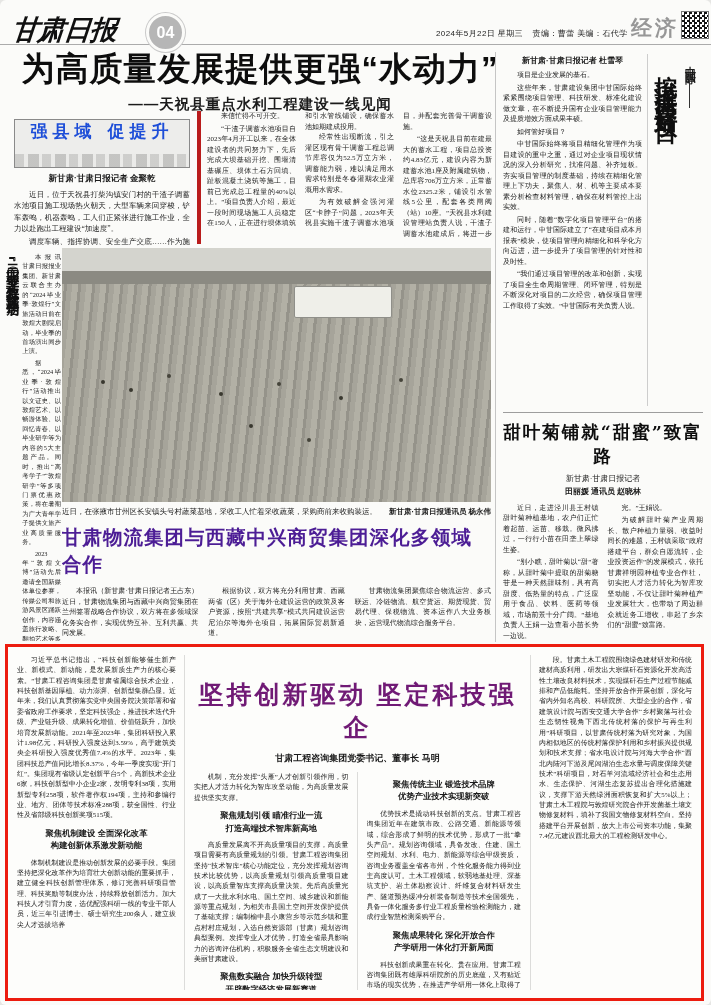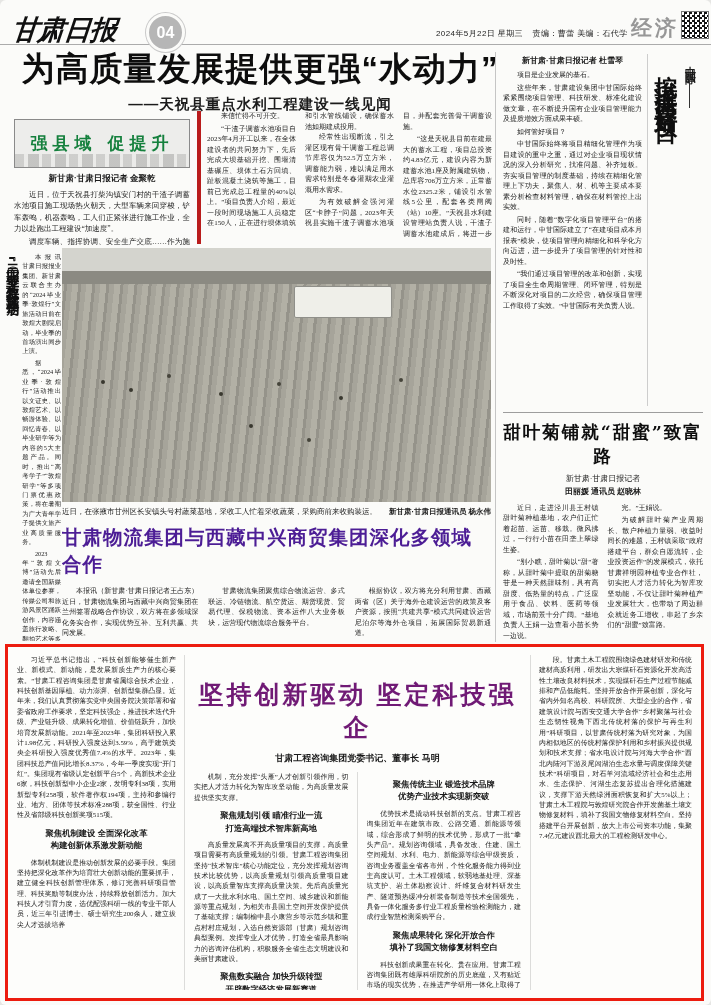--- a/index.html
+++ b/index.html
@@ -21,22 +21,22 @@
             color:#979797;letter-spacing:3px;}
   .qr{position:absolute;left:681px;top:11px;width:26px;height:26px;border:1px solid #777;
       background:conic-gradient(#141414 25%,#fff 0 50%,#141414 0 75%,#fff 0) 0 0/5px 5px;}
   
   .main-head{position:absolute;left:10px;top:50px;width:500px;text-align:center;}
   .main-head h1{margin:0;font:900 33px/1.15 "Liberation Sans",sans-serif;letter-spacing:1px;color:#0d0d0d;}
   .main-sub{font:bold 14.5px "Liberation Sans",sans-serif;margin-top:7px;letter-spacing:1px;}
   
   .county{position:absolute;left:14px;top:119px;width:176px;height:128px;overflow:hidden;}
   .county-banner{position:relative;height:47px;border:1px solid #8a8a8a;background:#ededeb;
-      display:flex;align-items:center;justify-content:center;
-      font:bold 17px "DejaVu Serif",serif;letter-spacing:5px;color:#15803d;}
+      display:flex;align-items:flex-start;justify-content:center;
+      font:bold 17px "DejaVu Serif",serif;letter-spacing:5px;color:#1d4ed8;}
   .skyline{position:absolute;bottom:0;left:0;right:0;height:13px;opacity:.75;
       background:repeating-linear-gradient(90deg,#c4c4c2 0 9px,#eaeae8 9px 13px,#b7b7b5 13px 24px,#eaeae8 24px 27px);}
   .county-byline{font:bold 8.5px "Liberation Sans",sans-serif;text-align:center;margin:5px 0 4px;}
   .county-text{font-size:7.5px;line-height:1.5;text-align:justify;}
   
   .main-cols{position:absolute;left:197px;top:111px;width:295px;height:133px;overflow:hidden;
       column-count:3;column-gap:9px;font-size:7px;line-height:1.5;text-align:justify;
       border-left:4px solid #b91c1c;padding-left:6px;box-sizing:border-box;}
   
   .photo{position:absolute;left:62px;top:248px;width:429px;height:254px;overflow:hidden;
@@ -149,22 +149,22 @@
         <p>本报讯 甘肃日报报业集团、新甘肃云联合主办的“2024毕业季·敦煌行”文旅活动日前在敦煌大剧院启动，毕业季的首场演出同步上演。</p>
         <p>据悉，“2024毕业季·敦煌行”活动推出以文证史、以敦煌艺术、以畅游体验、以回忆青春、以毕业研学等为内容的5大主题产品。同时，推出“高考学子”“敦煌研学”等多项门票优惠政策，将在暑期为广大青年学子提供文旅产业高质量服务。</p>
         <p>2023年“敦煌文博”活动先后邀请全国新媒体单位参赛，传媒公司和旅游风景区踊跃创作，内容涵盖旅行攻略、翻拍艺术等多种类型，参赛作品100余部，覆盖20余个省区市，累计展演20余场次。2024“敦煌文旅季”将以“人类敦煌 心向往之”为主题持续开展。</p>
       </div>
   </div>
 
   <div class="log">
     <div class="log-title">甘肃物流集团与西藏中兴商贸集团深化多领域合作</div>
     <div class="log-cols">
       <span><p>本报讯（新甘肃·甘肃日报记者王占东）近日，甘肃物流集团与西藏中兴商贸集团在兰州签署战略合作协议，双方将在多领域深化务实合作，实现优势互补、互利共赢、共同发展。</p></span>
+      <span><p>根据协议，双方将充分利用甘肃、西藏两省（区）关于海外仓建设运营的政策及客户资源，按照“共建共享”模式共同建设运营尼泊尔等海外仓项目，拓展国际贸易新通道。</p></span>
       <span><p>甘肃物流集团聚焦综合物流运营、多式联运、冷链物流、航空货运、期货现货、贸易代理、保税物流、资本运作八大业务板块，运营现代物流综合服务平台。</p></span>
-      <span><p>根据协议，双方将充分利用甘肃、西藏两省（区）关于海外仓建设运营的政策及客户资源，按照“共建共享”模式共同建设运营尼泊尔等海外仓项目，拓展国际贸易新通道。</p></span>
     </div>
   </div>
 
   <div class="rail">
     <div class="zg">
       <div class="zg-text">
         <div class="zg-byline">新甘肃·甘肃日报记者 杜雪琴</div>
         <span><p>项目是企业发展的基石。</p><p>这些年来，甘肃建设集团中甘国际始终紧紧围绕项目管理、科技研发、标准化建设做文章，在不断提升国有企业项目管理能力及提质增效方面成果丰硕。</p><p>如何管好项目？</p><p>中甘国际始终将项目精细化管理作为项目建设的重中之重，通过对企业项目现状情况的深入分析研究，找准问题、补齐短板。夯实项目管理的制度基础，持续在精细化管理上下功夫，聚焦人、材、机等主要成本要素分析检查材料管理，确保在材料管控上出实效。</p><p>同时，随着“数字化项目管理平台”的搭建和运行，中甘国际建立了“在建项目成本月报表”模块，使项目管理向精细化和科学化方向迈进，进一步提升了项目管理的针对性和及时性。</p><p>“我们通过项目管理的改革和创新，实现了项目全生命周期管理、闭环管理，特别是不断深化对项目的二次经营，确保项目管理工作取得了实效。”中甘国际有关负责人说。</p></span>
       </div>
       <div class="zg-titleblock">
@@ -219,21 +219,21 @@
           <span><p>数字化转型是技术企业发展的必然趋势。</p></span>
         </div>
         <div class="f-col f-col3">
           <div class="f-sub">
             <div>聚焦传统主业 锻造技术品牌</div>
             <div>优势产业技术实现新突破</div>
           </div>
           <span><p>优势技术是撬动科技创新的支点。甘肃工程咨询集团近年在建筑市政、公路交通、新能源等领域，综合形成了鲜明的技术优势，形成了一批“拳头产品”。规划咨询领域，具备发改、住建、国土空间规划、水利、电力、新能源等综合甲级资质，咨询业务覆盖全省各市州，个性化服务能力得到业主高度认可。土木工程领域，软弱地基处理、深基坑支护、岩土体勘察设计、纤维复合材料研发生产、隧道预热缓冲分析装备制造等技术全国领先，具备一体化服务多行业工程质量检验检测能力，建成行业智慧检测采购平台。</p></span>
           <div class="f-sub">
             <div>聚焦成果转化 深化开放合作</div>
-            <div>填补了我国文物修复材料空白</div>
+            <div>产学研用一体化打开新局面</div>
           </div>
           <span><p>科技创新成果重在转化、贵在应用。甘肃工程咨询集团既有雄厚科研院所的历史底蕴，又有贴近市场的现实优势，在推进产学研用一体化上取得了积极成效。聚焦依托科技创新，省水电设计院为解决大型钻机运输过程受力难题，研发YG—35C型全液压动力头水井钻机，便捷多用途工程钻机……</p></span>
         </div>
       </div>
     </div>
 
     <div class="f-col f-col4">
       <span><p>段。甘肃土木工程院围绕绿色建材研发和传统建材高质利用，研发出大宗煤矸石资源化开发高活性土壤改良材料技术，实现煤矸石生产过程节能减排和产品低能耗。坚持开放合作开展创新，深化与省内外知名高校、科研院所、大型企业的合作，省建筑设计院与西安交通大学合作“乡村聚落与社会生态韧性视角下西北传统村落的保护与再生利用”科研项目，以甘肃传统村落为研究对象，为国内相似地区的传统村落保护利用和乡村振兴提供规划和技术支撑；省水电设计院与河海大学合作“西北内陆河下游及尾闾湖泊生态水量与调度保障关键技术”科研项目，对石羊河流域经济社会和生态用水、生态保护、河湖生态复苏提出合理化措施建议，支撑下游天然绿洲面积恢复和扩大5%以上；甘肃土木工程院与敦煌研究院合作开发菌基土壤文物修复材料，填补了我国文物修复材料空白。坚持搭建平台开展创新，放大上市公司资本功能，集聚7.4亿元建设西北最大的工程检测研发中心。</p></span>
     </div>
   </div>

